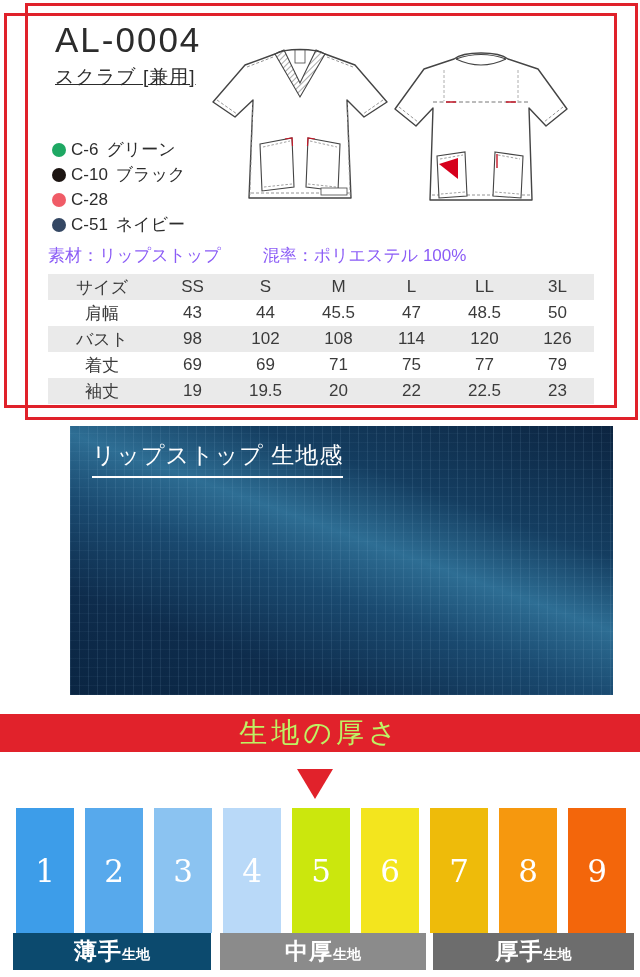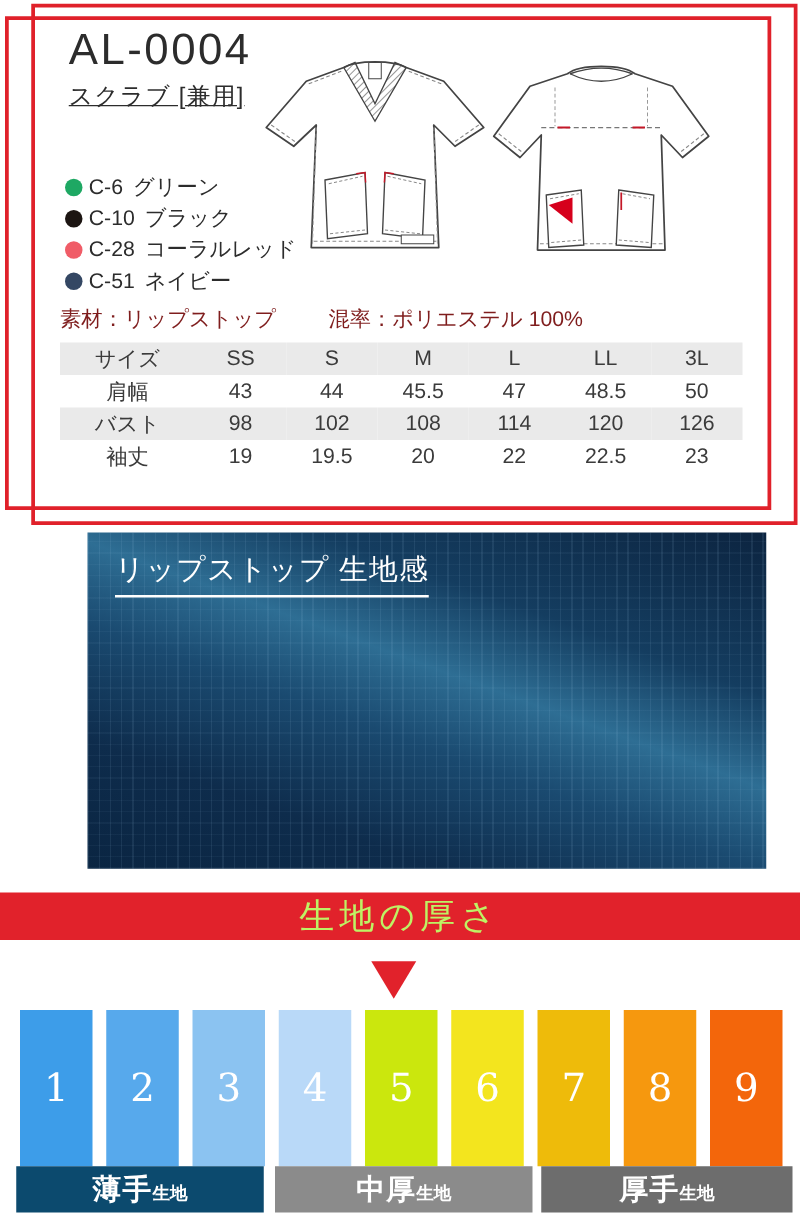--- a/index.html
+++ b/index.html
@@ -13,21 +13,21 @@
   .frame-b{left:4px;top:13px;width:613px;height:395px;}
 
   .product-code{left:55px;top:20px;font-size:35px;letter-spacing:2px;color:#2c2c2c;}
   .product-category{left:55px;top:64px;font-size:19px;letter-spacing:1px;color:#2c2c2c;text-decoration:underline;}
 
   .color-list{left:52px;top:137px;}
   .color-item{display:flex;align-items:center;height:25px;font-size:17px;color:#2c2c2c;}
   .color-dot{width:14px;height:14px;border-radius:50%;margin-right:5px;flex:0 0 14px;}
   .color-code{margin-right:8px;}
 
-  .material-line{left:48px;top:244px;font-size:17px;display:flex;color:#7f1d1d;}
+  .material-line{left:48px;top:244px;font-size:17px;display:flex;color:#8b5cf6;}
   .material-line .blend{margin-left:42px;}
 
   table.size{left:48px;top:274px;width:546px;border-collapse:collapse;table-layout:fixed;}
   table.size td{height:26px;text-align:center;vertical-align:middle;font-size:17px;color:#3b3b3b;padding:0;}
   table.size tr:nth-child(odd){background:#eaeaea;}
   table.size td.lbl{width:108px;}
 
   .garment{position:absolute;}
 
   .fabric{left:70px;top:426px;width:543px;height:269px;
@@ -115,21 +115,20 @@
       <span>グリーン</span>
     </div>
     <div class="color-item">
       <span class="color-dot" style="background-color: rgb(28, 21, 18);"></span>
       <span class="color-code">C-10</span>
       <span>ブラック</span>
     </div>
     <div class="color-item">
       <span class="color-dot" style="background-color: rgb(240, 92, 103);"></span>
       <span class="color-code">C-28</span>
-      <span>コーラルレッド</span>
     </div>
     <div class="color-item">
       <span class="color-dot" style="background-color: rgb(52, 71, 99);"></span>
       <span class="color-code">C-51</span>
       <span>ネイビー</span>
     </div>
   </div>
 
   <div class="abs material-line">
     <span>素材：リップストップ</span>
@@ -159,20 +158,29 @@
       <tr>
         <td class="lbl">バスト</td>
         <td>98</td>
         <td>102</td>
         <td>108</td>
         <td>114</td>
         <td>120</td>
         <td>126</td>
       </tr>
       <tr>
+        <td class="lbl">着丈</td>
+        <td>69</td>
+        <td>69</td>
+        <td>71</td>
+        <td>75</td>
+        <td>77</td>
+        <td>79</td>
+      </tr>
+      <tr>
         <td class="lbl">袖丈</td>
         <td>19</td>
         <td>19.5</td>
         <td>20</td>
         <td>22</td>
         <td>22.5</td>
         <td>23</td>
       </tr>
     </tbody>
   </table>

